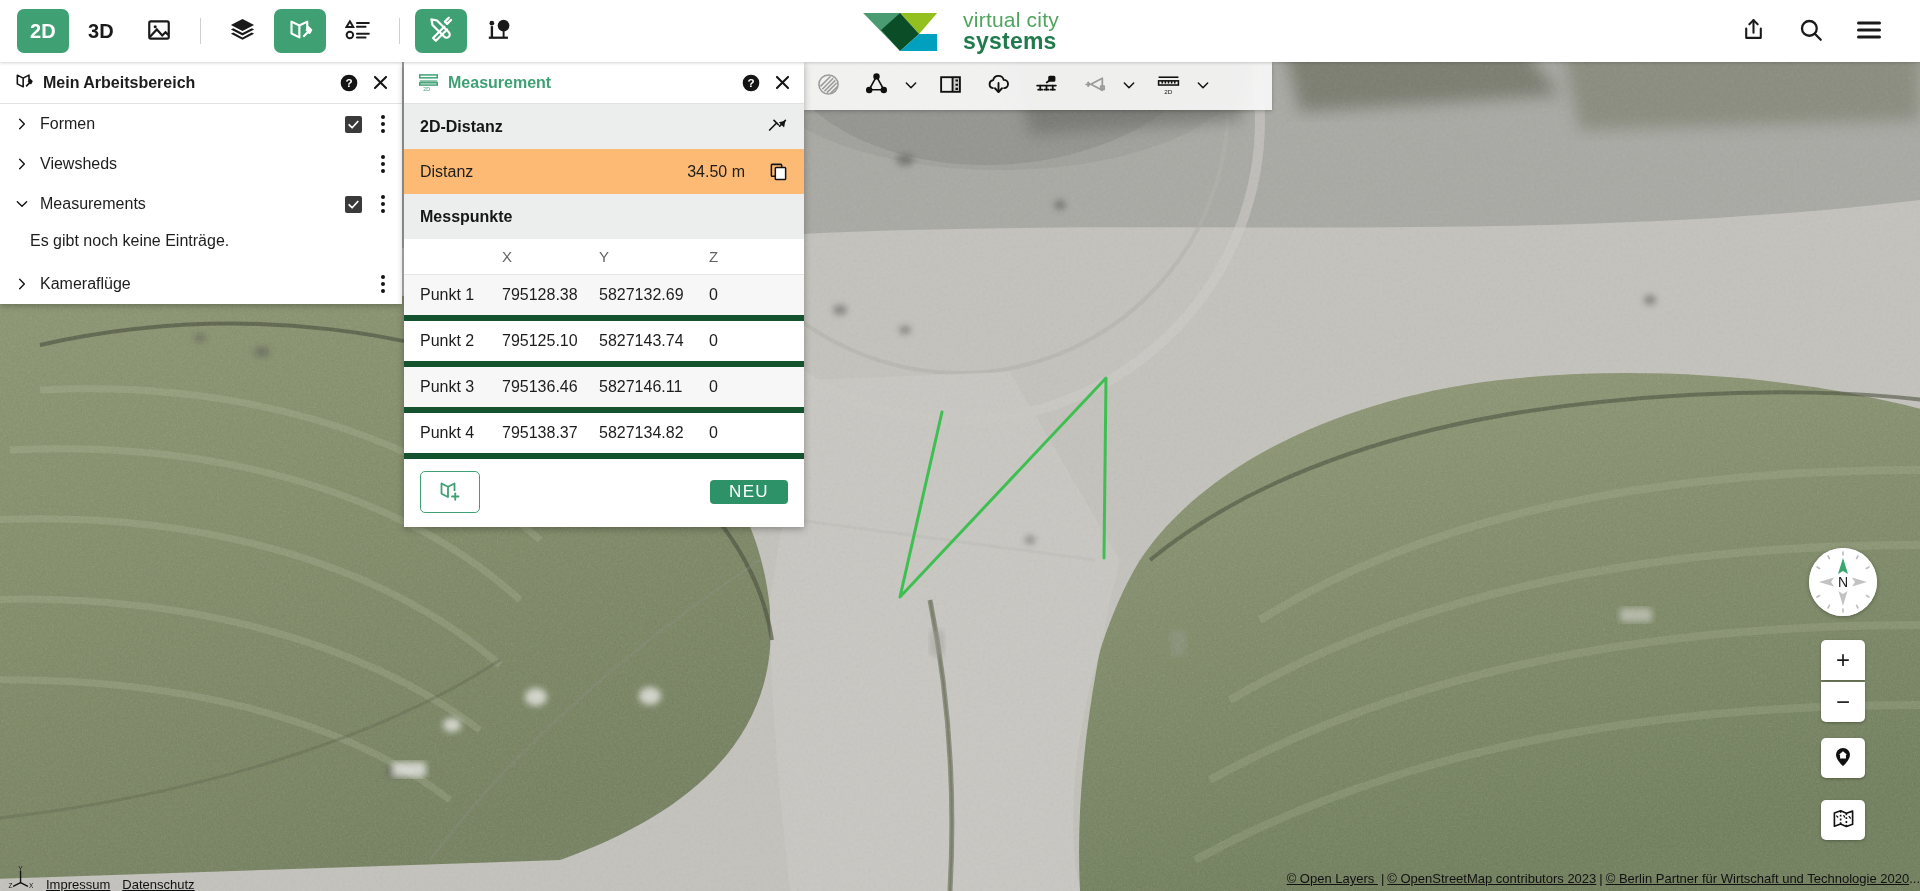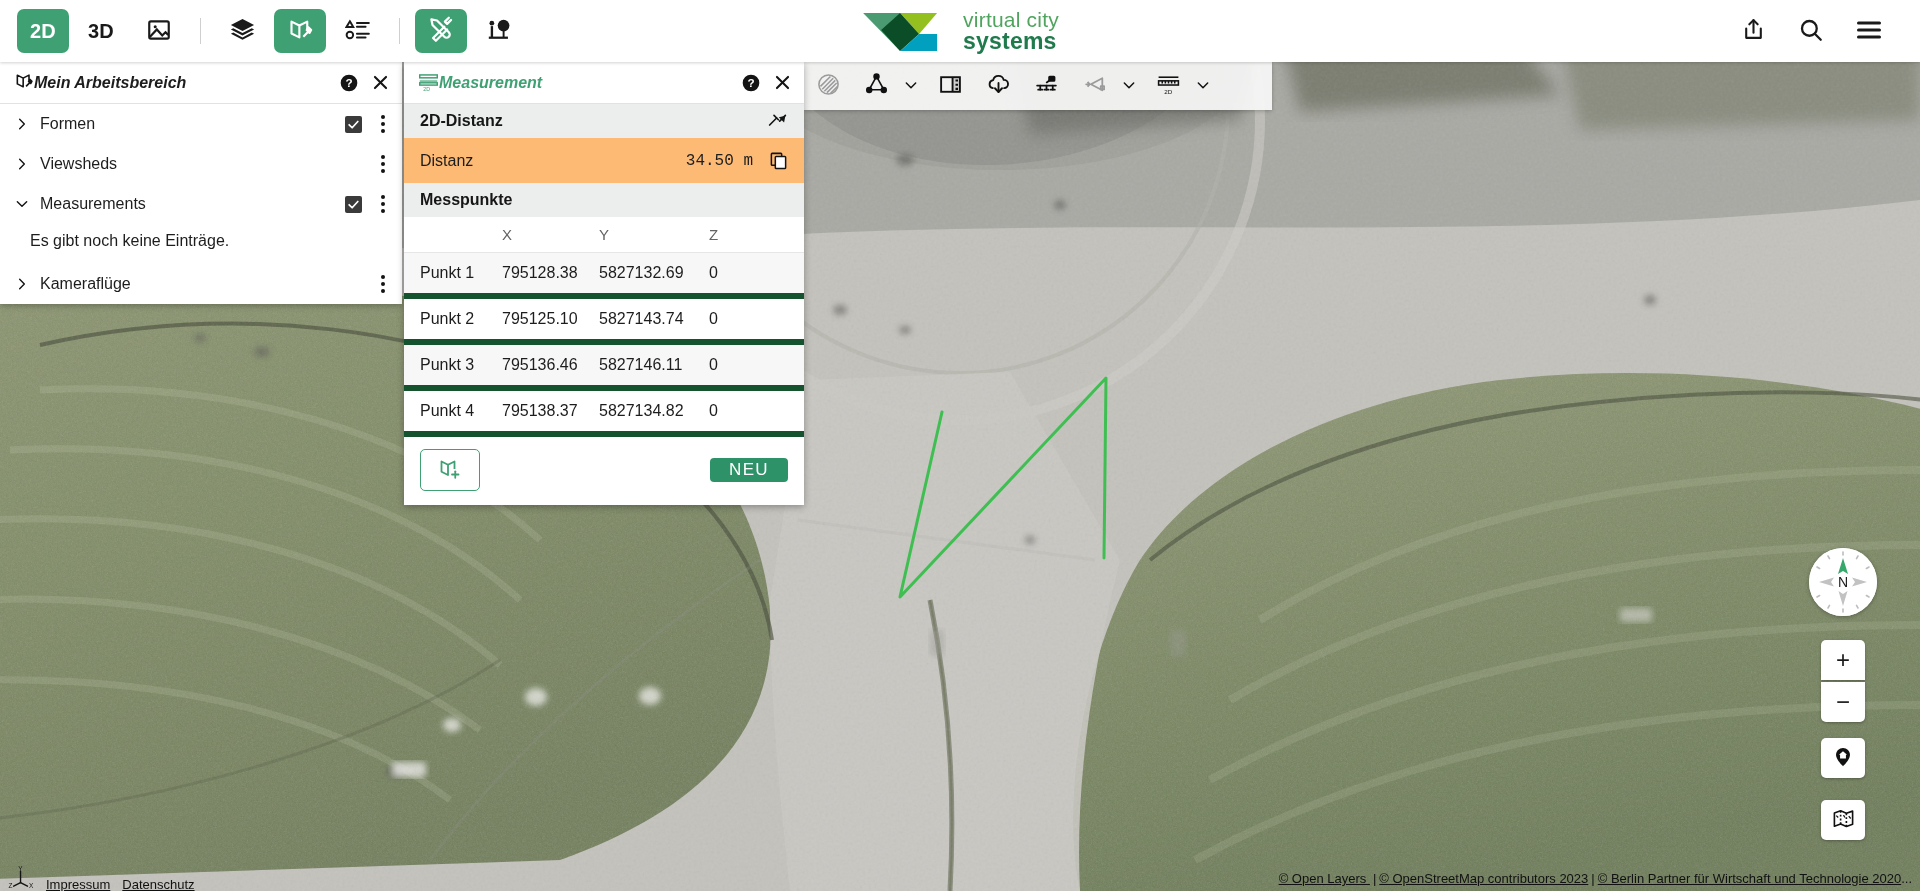--- a/index.html
+++ b/index.html
@@ -46,21 +46,21 @@
   #workspace-panel {
     position: absolute; top: 62px; left: 0; width: 402px;
     background: #ffffff; z-index: 30;
     box-shadow: 0 2px 6px rgba(0,0,0,0.25);
     font-size: 16px; color: #1d1d1d;
   }
   .panel-head {
     height: 42px; display: flex; align-items: center;
     padding: 0 12px 0 14px; border-bottom: 1px solid #e2e2e2;
   }
-  .panel-head .ph-title { font-weight: bold; font-size: 16px; margin-left: 0; flex: 1; font-style: italic; }
+  .panel-head .ph-title { font-weight: bold; font-size: 16px; margin-left: 9px; flex: 1; }
   .ph-actions { display: flex; align-items: center; gap: 12px; }
   .icon-btn { background: none; border: none; cursor: pointer; display: flex; align-items: center; justify-content: center; padding: 0; color: #141414; }
   .tree-row {
     height: 40px; display: flex; align-items: center; padding: 0 8px 0 14px; gap: 10px;
   }
   .tree-row .chev { width: 16px; display: flex; align-items: center; justify-content: center; cursor: pointer; }
   .tree-row .tlabel { flex: 1; font-size: 16px; color: #1d1d1d; }
   .cbx {
     width: 17px; height: 17px; background: #3a3a3a; border-radius: 2px;
     display: flex; align-items: center; justify-content: center; cursor: pointer;
@@ -72,30 +72,30 @@
 
   
   #measurement-panel {
     position: absolute; top: 62px; left: 404px; width: 400px;
     background: #ffffff; z-index: 31;
     box-shadow: 0 2px 7px rgba(0,0,0,0.3);
     font-size: 15px;
   }
   #measurement-panel .panel-head .ph-title { color: #3FA173; font-weight: bold; font-size: 16px; }
   .sec-head {
-    height: 34px; background: #eceded; display: flex; align-items: center;
+    height: 45px; background: #eceded; display: flex; align-items: center;
     padding: 16px 16px; font-weight: bold; font-size: 16px; color: #161616;
   }
   .sec-head .sh-title { flex: 1; }
   .kv-row {
     height: 45px; display: flex; align-items: center; padding: 0 16px;
     background: #fdba74; font-size: 16px; color: #1d1d1d;
   }
   .kv-row .k { flex: 1; }
-  .kv-row .v { margin-right: 16px; font-family: Liberation Mono, monospace; }
+  .kv-row .v { margin-right: 24px; }
   .mtable { width: 100%; border-collapse: collapse; }
   .mtable th {
     font-weight: normal; color: #636363; font-size: 15px;
     padding: 9px 6px; text-align: left; background: #ffffff;
     border-bottom: 1px solid #e6e6e6;
   }
   .mtable td {
     padding: 11px 6px; font-size: 16px; color: #1d1d1d;
     border-bottom: 6px solid #14532d;
   }
@@ -160,21 +160,21 @@
   #btn-overview { top: 800px; }
 
   
   #footer {
     position: absolute; bottom: 0; left: 0; width: 1920px; height: 25px;
     display: flex; align-items: center; z-index: 28;
     font-size: 13px; pointer-events: none;
   }
   #footer-left { display: flex; align-items: flex-end; gap: 12px; padding-left: 8px; pointer-events: auto; }
   #footer-left a { color: #111; text-decoration: underline; font-size: 13px; }
-  #footer-right { margin-left: auto; padding-right: 8px; pointer-events: auto; font-size: 13px; color: #111; }
+  #footer-right { margin-left: auto; pointer-events: auto; font-size: 13px; color: #111; }
   #footer-right a { color: #111; text-decoration: underline; }
   #footer-right .sep { text-decoration: none; margin: 0 3px; }
 </style>
 </head>
 <body>
 
 <div id="app">
 
   <svg id="map-canvas" viewBox="0 0 1920 891" preserveAspectRatio="none">
     <defs>

